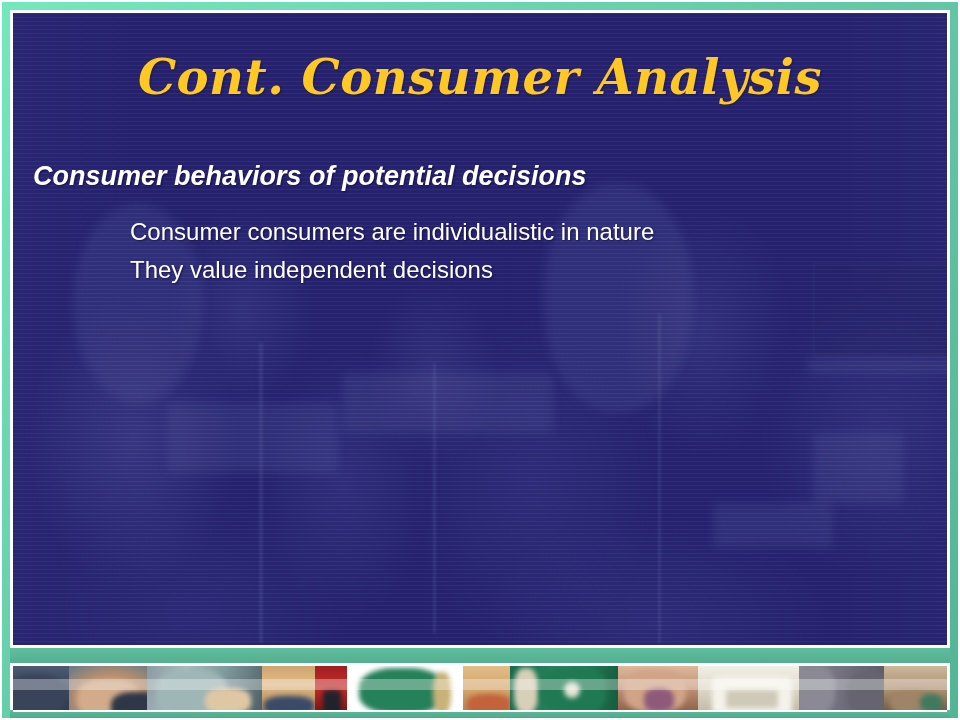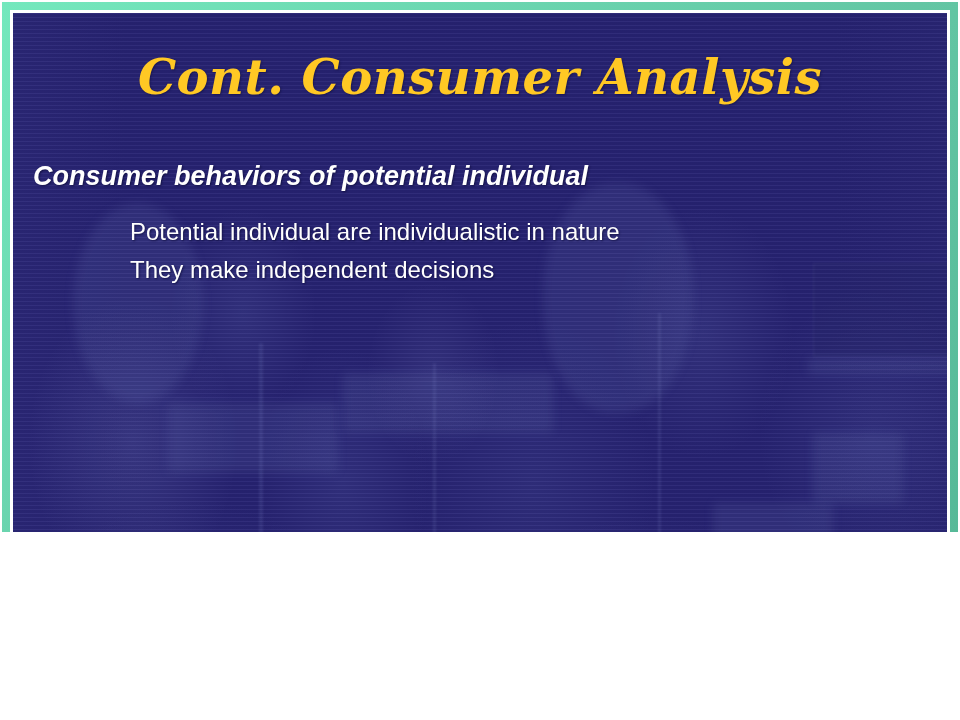--- a/index.html
+++ b/index.html
@@ -8,21 +8,21 @@
     padding: 0;
     background: #ffffff;
   }
   body {
     font-family: "Liberation Sans", sans-serif;
   }
 
   .slide {
     position: relative;
     width: 960px;
-    height: 532px;
+    height: 720px;
     overflow: hidden;
     background: #ffffff;
     box-sizing: border-box;
   }
 
   
   .frame-outer {
     position: absolute;
     left: 0; top: 0;
     width: 960px; height: 720px;
@@ -254,25 +254,25 @@
       <div class="wm-line" style="left:246px; top:330px; width:4px; height:300px;"></div>
       <div class="wm-line" style="left:420px; top:350px; width:3px; height:270px;"></div>
       <div class="wm-line" style="left:645px; top:300px; width:3px; height:330px;"></div>
       <div class="wm-soft" style="left:60px; top:190px; width:130px; height:200px; border-radius:55%;"></div>
       <div class="wm-soft" style="left:530px; top:170px; width:150px; height:230px; border-radius:48%;"></div>
     </div>
     <div class="scanlines"></div>
 
     <div class="title">Cont. Consumer Analysis</div>
 
-    <div class="subtitle">Consumer behaviors of potential individual</div>
+    <div class="subtitle">Consumer behaviors of potential decisions</div>
 
     <div class="bullets">
-      <div class="bullet-line">Potential individual are individualistic in nature</div>
-      <div class="bullet-line">They make independent decisions</div>
+      <div class="bullet-line">Consumer consumers are individualistic in nature</div>
+      <div class="bullet-line">They value independent decisions</div>
     </div>
 
   </div>
 
   <div class="band-white-1"></div>
   <div class="band-teal"></div>
   <div class="band-white-2"></div>
 
   <div class="photo-strip">
     <div class="ps-cell cell-a" style="width:62px;">

